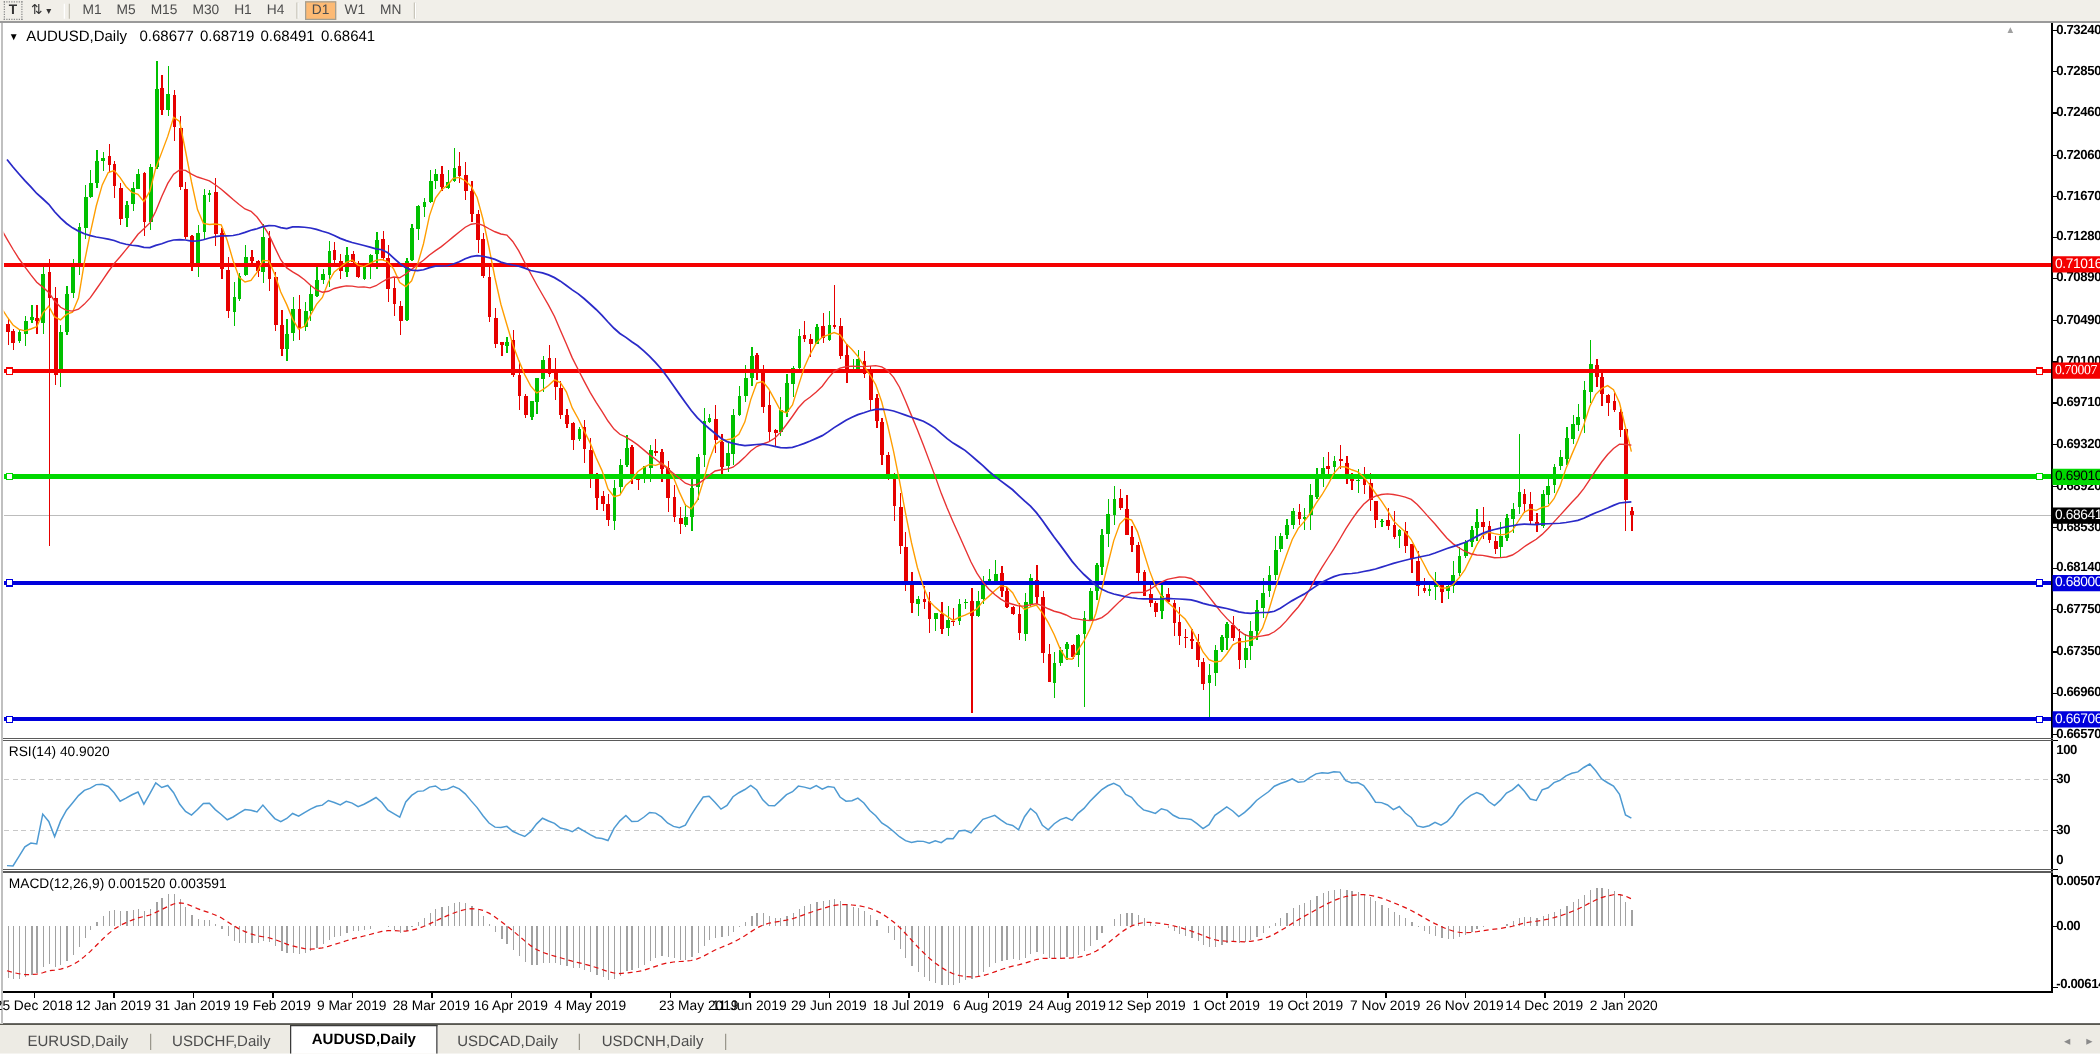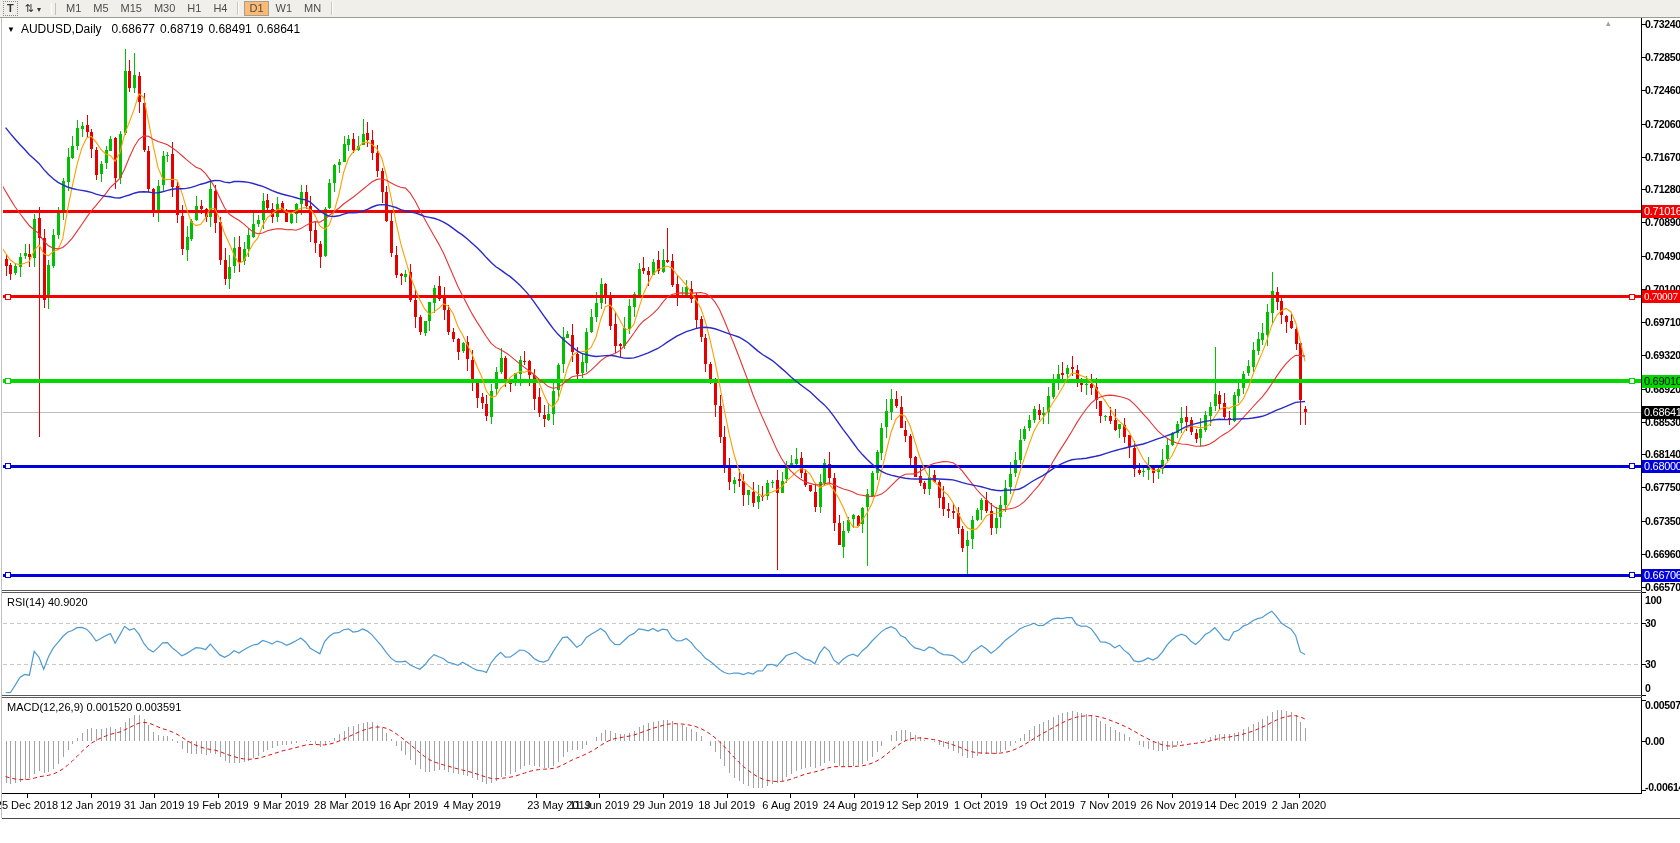--- a/index.html
+++ b/index.html
@@ -1043,13 +1043,30 @@
       <div class="date-label" style="left: 853.8px;">24 Aug 2019</div>
       <div class="date-label" style="left: 917.4px;">12 Sep 2019</div>
       <div class="date-label" style="left: 981px;">1 Oct 2019</div>
       <div class="date-label" style="left: 1044.6px;">19 Oct 2019</div>
       <div class="date-label" style="left: 1108.2px;">7 Nov 2019</div>
       <div class="date-label" style="left: 1171.8px;">26 Nov 2019</div>
       <div class="date-label" style="left: 1235.4px;">14 Dec 2019</div>
       <div class="date-label" style="left: 1299px;">2 Jan 2020</div>
     </div>
 
+  <div class="tab-bar">
+    <div style="width:6px"></div>
+    <div id="tabs-holder" style="display:flex;align-items:flex-end;">
+        <div class="tab">EURUSD,Daily</div>
+        <div class="tab-div"></div>
+        <div class="tab">USDCHF,Daily</div>
+        <div class="tab active">AUDUSD,Daily</div>
+        <div class="tab">USDCAD,Daily</div>
+        <div class="tab-div"></div>
+        <div class="tab">USDCNH,Daily</div>
+        <div class="tab-div"></div>
+      </div>
+    <div class="tab-scroll">
+      <span>◂</span>
+      <span>▸</span>
+    </div>
+  </div>
 </div>
 
 </body></html>

